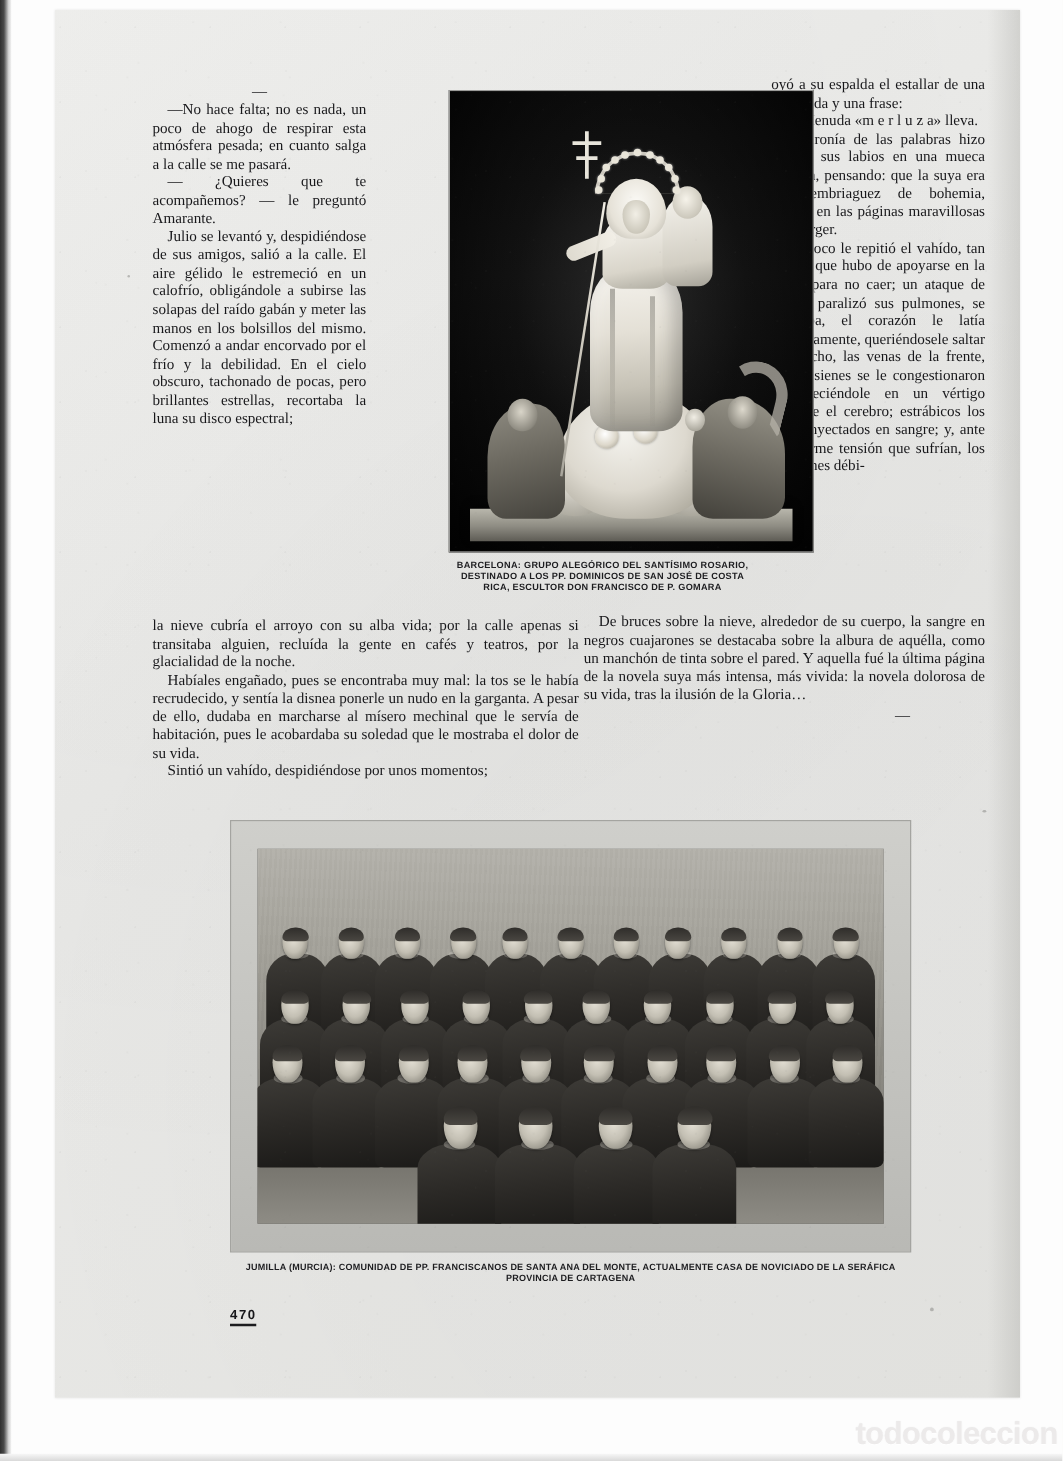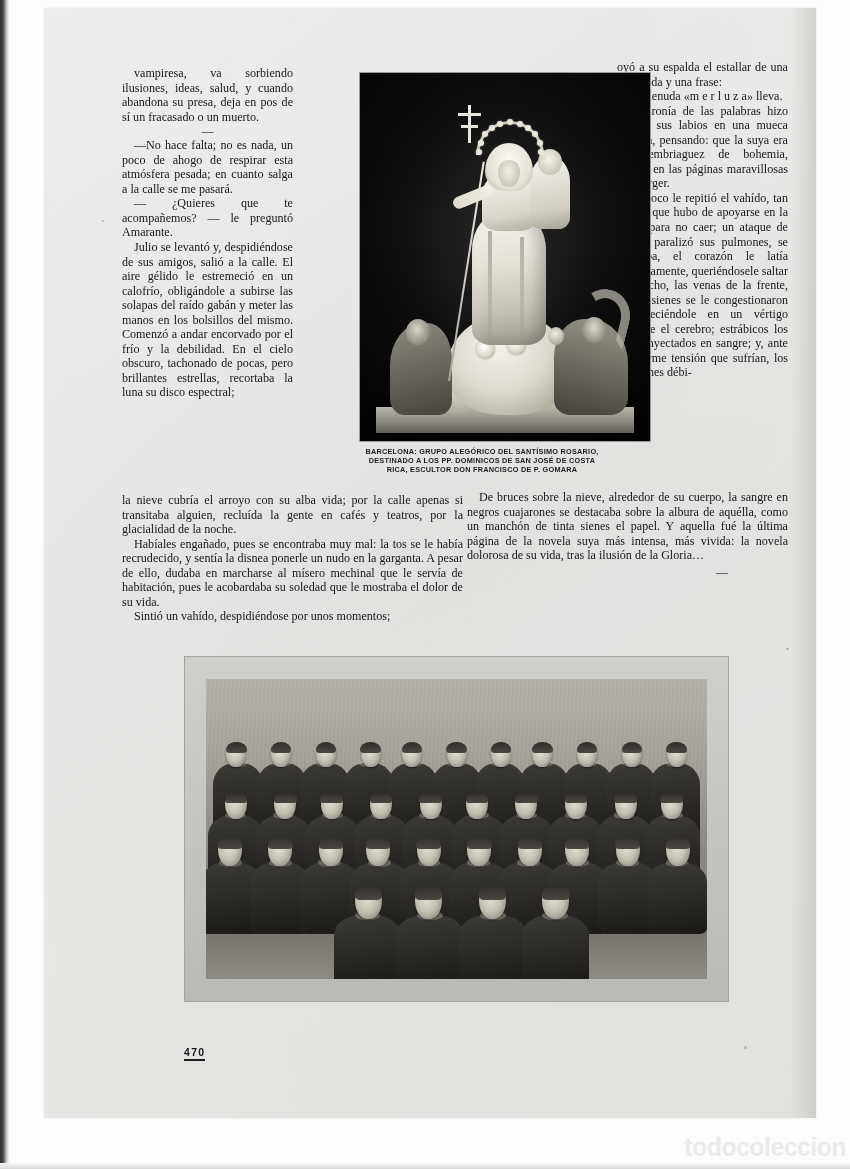--- a/index.html
+++ b/index.html
@@ -490,21 +490,20 @@
 <div class="scan-backdrop"></div>
 <div class="scan-edge-left"></div>
 <div class="scan-edge-bottom"></div>
 
 <div class="sheet">
   <div class="sheet-wear"></div>
 
   <div class="content">
 
     <div class="col-left txt">
-      <p>vampiresa, va sorbiendo ilusiones, ideas, salud, y cuando abandona su presa, deja en pos de sí un fracasado o un muerto.</p>
       <div class="dinkus">—</div>
       <p>—No hace falta; no es nada, un poco de ahogo de respirar esta atmósfera pesada; en cuanto salga a la calle se me pasará.</p>
       <p>— ¿Quieres que te acompañemos? — le preguntó Amarante.</p>
       <p>Julio se levantó y, despidiéndose de sus amigos, salió a la calle. El aire gélido le estremeció en un calofrío, obligándole a subirse las solapas del raído gabán y meter las manos en los bolsillos del mismo. Comenzó a andar encorvado por el frío y la debilidad. En el cielo obscuro, tachonado de pocas, pero brillantes estrellas, recortaba la luna su disco espectral;</p>
     </div>
 
     <div class="col-right txt">
       <p class="noind">oyó a su espalda el estallar de una carcajada y una frase:</p>
       <p>—Menuda «m e r l u z a» lleva.</p>
       <p>La ironía de las palabras hizo crispar sus labios en una mueca amarga, pensando: que la suya era una embriaguez de bohemia, bebida en las páginas maravillosas de Murger.</p>
@@ -560,21 +559,21 @@
       <figcaption class="caption">BARCELONA: GRUPO ALEGÓRICO DEL SANTÍSIMO ROSARIO, DESTINADO A LOS PP. DOMINICOS DE SAN JOSÉ DE COSTA RICA, ESCULTOR DON FRANCISCO DE P. GOMARA</figcaption>
     </figure>
 
     <div class="col-wide-left txt">
       <p class="noind">la nieve cubría el arroyo con su alba vida; por la calle apenas si transitaba alguien, recluída la gente en cafés y teatros, por la glacialidad de la noche.</p>
       <p>Habíales engañado, pues se encontraba muy mal: la tos se le había recrudecido, y sentía la disnea ponerle un nudo en la garganta. A pesar de ello, dudaba en marcharse al mísero mechinal que le servía de habitación, pues le acobardaba su soledad que le mostraba el dolor de su vida.</p>
       <p>Sintió un vahído, despidiéndose por unos momentos;</p>
     </div>
 
     <div class="col-wide-right txt">
-      <p>De bruces sobre la nieve, alrededor de su cuerpo, la sangre en negros cuajarones se destacaba sobre la albura de aquélla, como un manchón de tinta sienes el papel. Y aquella fué la última página de la novela suya más intensa, más vivida: la novela dolorosa de su vida, tras la ilusión de la Gloria…</p>
+      <p>De bruces sobre la nieve, alrededor de su cuerpo, la sangre en negros cuajarones se destacaba sobre la albura de aquélla, como un manchón de tinta sobre el pared. Y aquella fué la última página de la novela suya más intensa, más vivida: la novela dolorosa de su vida, tras la ilusión de la Gloria…</p>
       <div class="dinkus-wide">—</div>
     </div>
 
     <figure class="fig2" style="margin:0;">
       <div class="outerframe">
         <div class="photo">
           <div class="wall"></div>
           <div class="wallnoise"></div>
           <div class="floor"></div>
           <div id="friar-rows">
@@ -792,20 +791,21 @@
                 <div class="friar" style="left: 69.75%; width: 0px; height: 0px;">
                   <div class="habit" style="width: 67.5px; height: 70px; left: -33.75px; bottom: 0px;"></div>
                   <div class="collar" style="width: 25.65px; height: 9.558px; left: -12.96px; bottom: 64.9024px;"></div>
                   <div class="head" style="width: 27px; height: 31.86px; left: -13px; bottom: 66px;"></div>
                   <div class="hair" style="width: 27.54px; height: 14.6556px; left: -13.27px; bottom: 85.116px;"></div>
                 </div>
               </div>
             </div>
         </div>
       </div>
+      <figcaption class="caption">JUMILLA (MURCIA): COMUNIDAD DE PP. FRANCISCANOS DE SANTA ANA DEL MONTE, ACTUALMENTE CASA DE NOVICIADO DE LA SERÁFICA PROVINCIA DE CARTAGENA</figcaption>
     </figure>
 
     <div class="folio">470</div>
   </div>
 
   <div class="speck" style="left:58px; top:212px; width:2px; height:2px;"></div>
   <div class="speck" style="left:742px; top:640px; width:3px; height:2px;"></div>
   <div class="speck" style="left:700px; top:1038px; width:3px; height:3px;"></div>
 </div>
 

